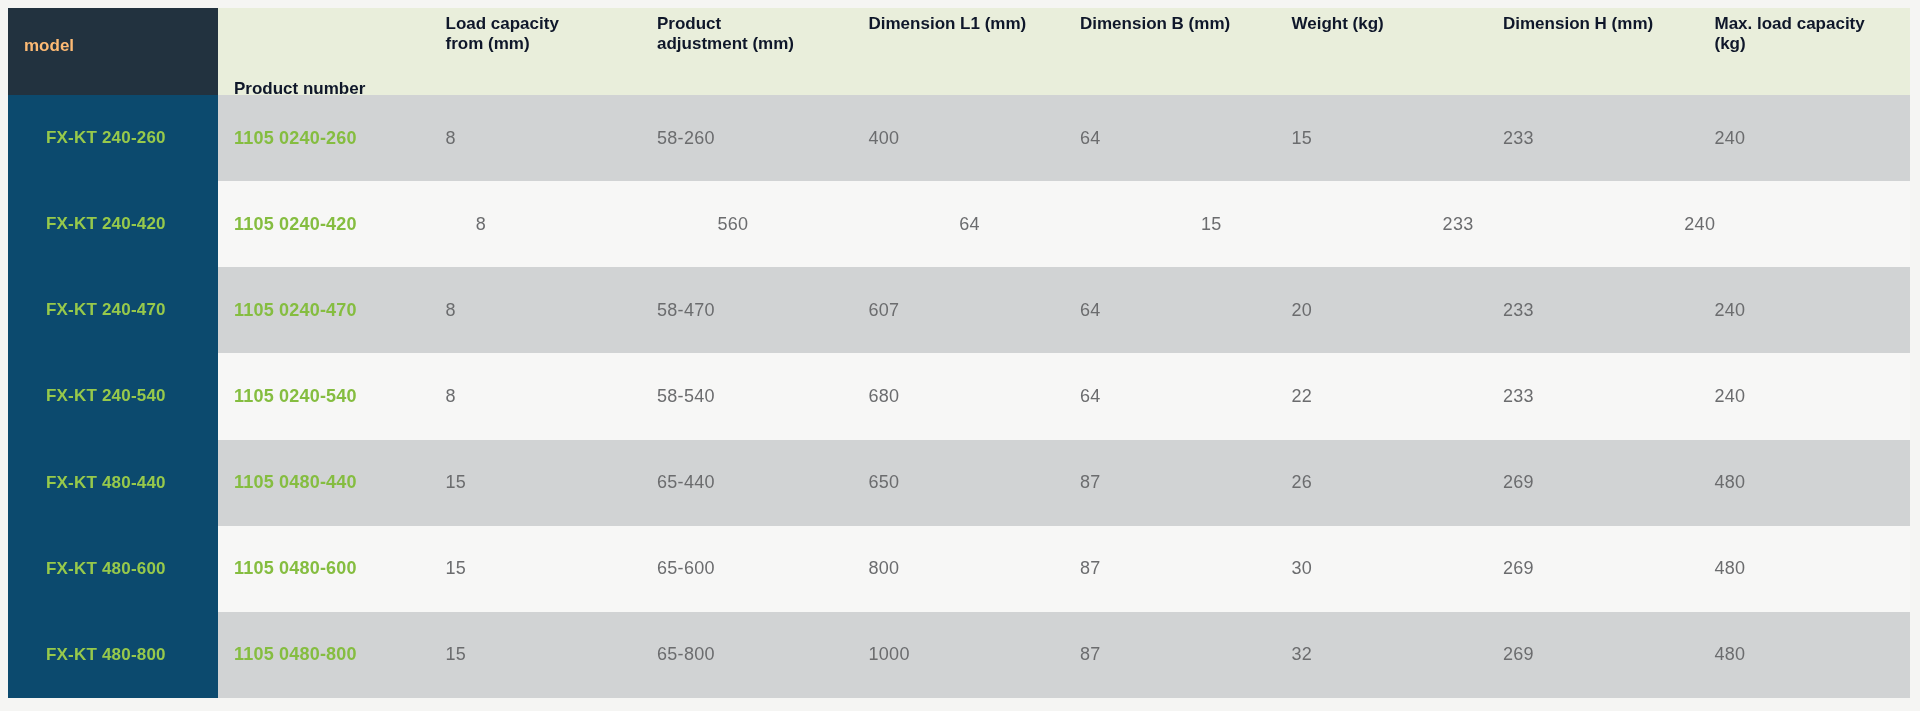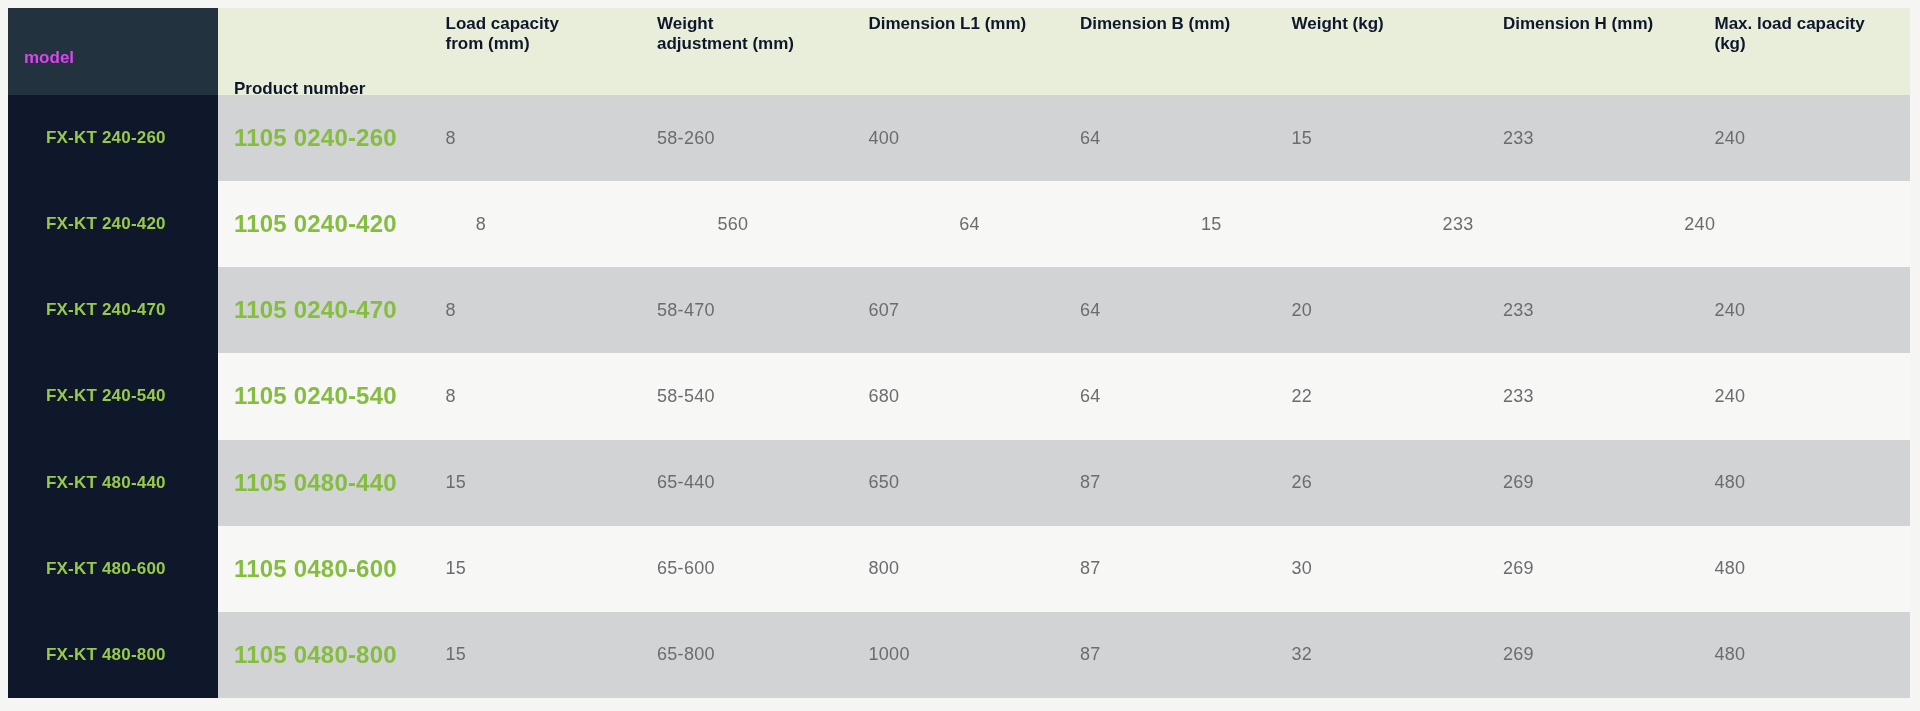--- a/index.html
+++ b/index.html
@@ -23,58 +23,58 @@
   }
   .th {
     flex:1 1 0; padding:6px 14px 0 16px;
     font-size:17px; font-weight:bold; line-height:1.2;
     color:#0f172a;
     white-space:pre-line;
   }
   .th.model-th {
     flex:0 0 210px;
     background:#22323f;
-    color:#d946ef;
-    padding-top:40px;
+    color:#fdba74;
+    padding-top:28px;
   }
   .th.product-th { padding-top:28px;margin-top:43px; }
   
   .tbody { flex:1 1 auto; display:flex; flex-direction:column; }
   .trow { flex:1 1 0; display:flex; background:#f7f7f6; }
   .trow.alt { background:#d1d3d4; }
   .cell {
     flex:1 1 0; display:flex; align-items:center;
     padding:0 14px 0 16px;
     font-size:18px; color:#6b6c6e; letter-spacing:0.3px;
   }
   .cell.model-cell {
     flex:0 0 210px;
-    background:#0f172a;
+    background:#0c4a6e;
     padding-left:38px;
   }
   .model-text {
     font-size:17px; font-weight:bold; color:#97c94b; letter-spacing:0.2px;
   }
   .product-text {
-    font-size:24px; font-weight:bold; color:#85bd40; letter-spacing:0.2px;
+    font-size:18px; font-weight:bold; color:#85bd40; letter-spacing:0.2px;
     text-decoration:none; cursor:pointer;
   }
 </style>
 </head>
 <body>
 
 <div class="page">
   <div class="spec-table">
 
     <div class="thead">
       <div class="th model-th"><span>model</span></div>
       <div class="th product-th"><span>Product number</span></div>
       <div class="th"><span>Load capacity
 from (mm)</span></div>
-      <div class="th"><span>Weight
+      <div class="th"><span>Product
 adjustment (mm)</span></div>
       <div class="th"><span>Dimension L1 (mm)</span></div>
       <div class="th"><span>Dimension B (mm)</span></div>
       <div class="th"><span>Weight (kg)</span></div>
       <div class="th"><span>Dimension H (mm)</span></div>
       <div class="th"><span>Max. load capacity
 (kg)</span></div>
     </div>
 
     <div class="tbody" id="tbody">

